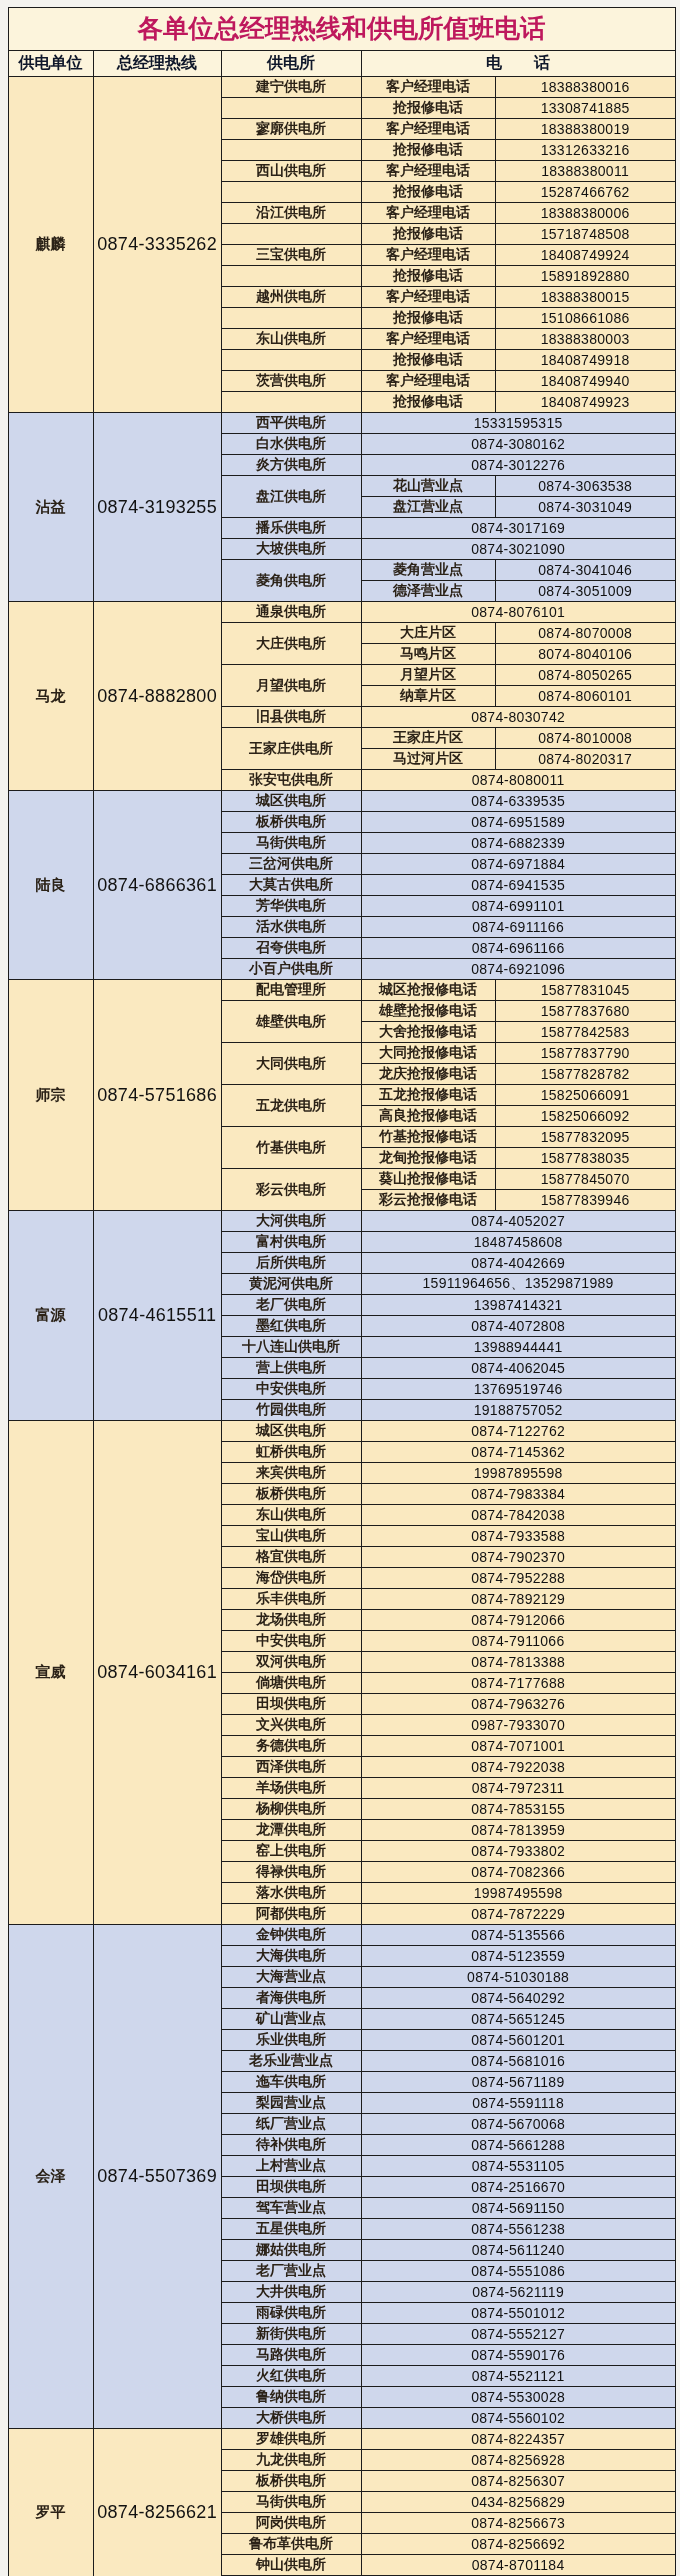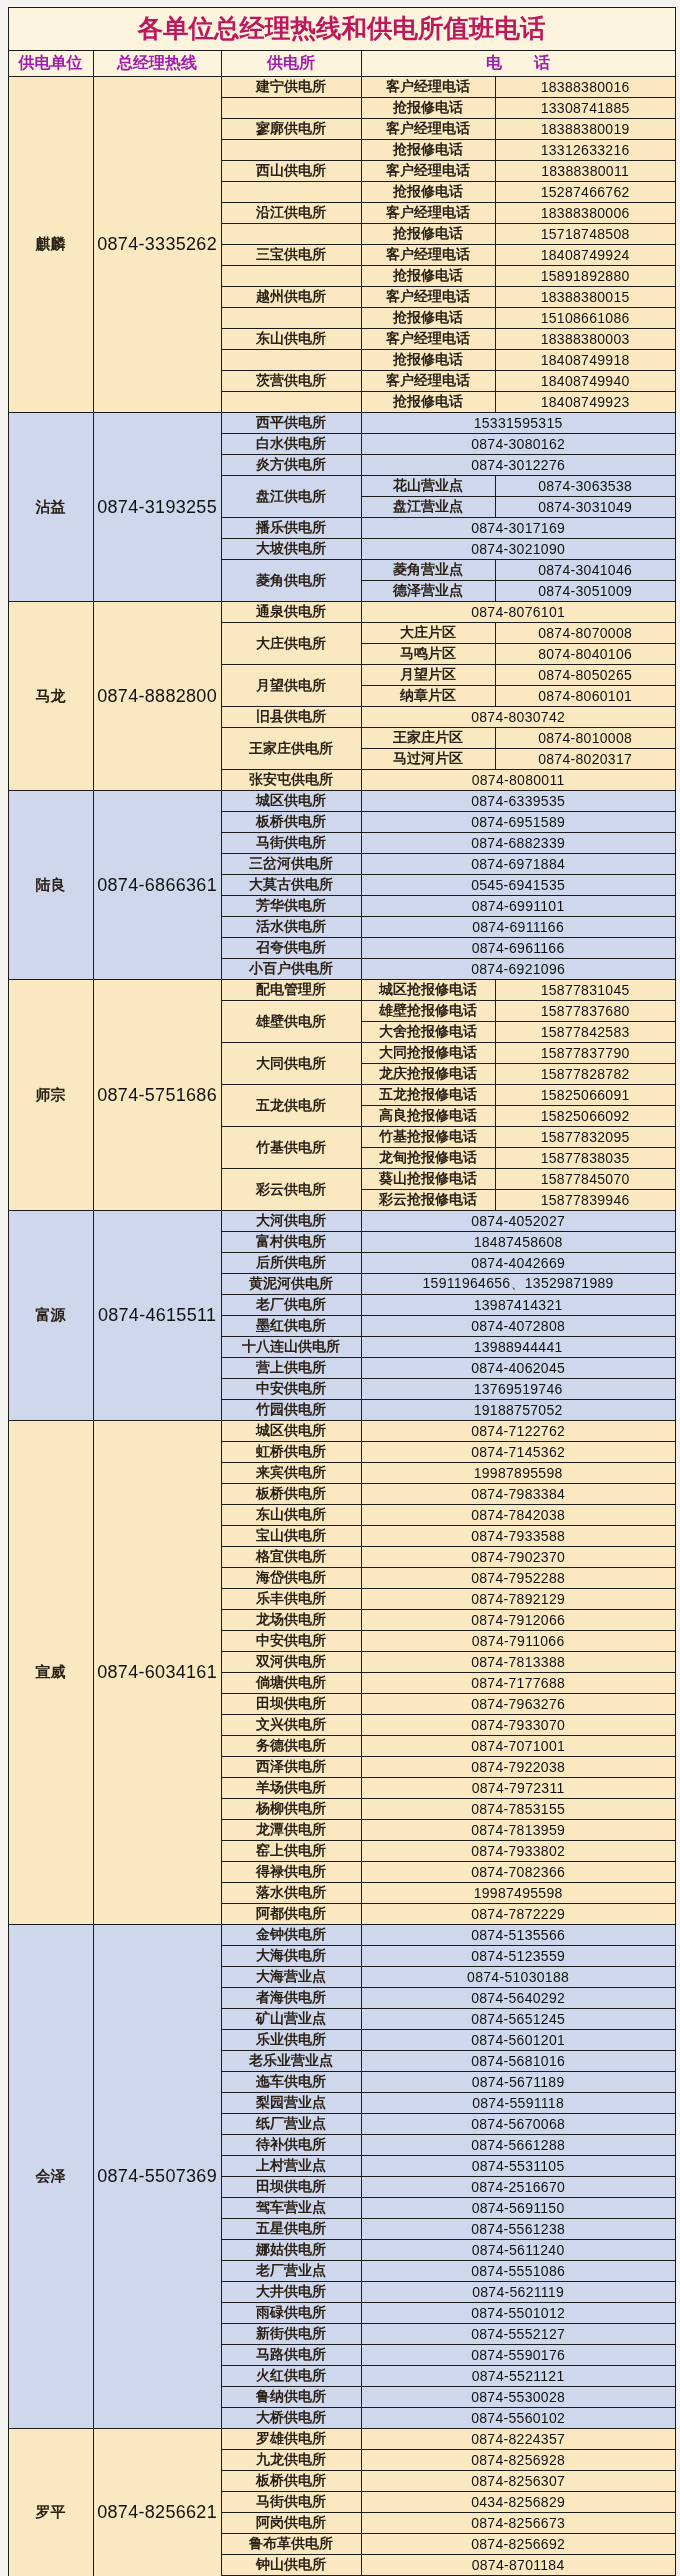--- a/index.html
+++ b/index.html
@@ -32,21 +32,21 @@
     font-size: 25.5px;
     font-weight: bold;
     color: #be185d;
     background: var(--header-bg, #fcf4dc);
     border-bottom-width: 1.9px !important;
   }
   .head-row th {
     height: 25.5px;
     font-size: 16px;
     font-weight: bold;
-    color: #a21caf;
+    color: #0f172a;
     background: var(--header-bg, #fcf4dc);
   }
   .phone-table tr.body-row td { height: 20px; }
   .zh {
     font-size: 14px;
     font-weight: bold;
     color: #2b2217;
   }
   .num {
     font-size: 14px;
@@ -261,21 +261,21 @@
         <tr class="body-row blue">
           <td class="zh">马街供电所</td>
           <td class="num" colspan="2">0874-6882339</td>
         </tr>
         <tr class="body-row blue">
           <td class="zh">三岔河供电所</td>
           <td class="num" colspan="2">0874-6971884</td>
         </tr>
         <tr class="body-row blue">
           <td class="zh">大莫古供电所</td>
-          <td class="num" colspan="2">0545-6941535</td>
+          <td class="num" colspan="2">0874-6941535</td>
         </tr>
         <tr class="body-row blue">
           <td class="zh">芳华供电所</td>
           <td class="num" colspan="2">0874-6991101</td>
         </tr>
         <tr class="body-row blue">
           <td class="zh">活水供电所</td>
           <td class="num" colspan="2">0874-6911166</td>
         </tr>
         <tr class="body-row blue">
@@ -433,21 +433,21 @@
         <tr class="body-row cream">
           <td class="zh">倘塘供电所</td>
           <td class="num" colspan="2">0874-7177688</td>
         </tr>
         <tr class="body-row cream">
           <td class="zh">田坝供电所</td>
           <td class="num" colspan="2">0874-7963276</td>
         </tr>
         <tr class="body-row cream">
           <td class="zh">文兴供电所</td>
-          <td class="num" colspan="2">0874-7933070</td>
+          <td class="num" colspan="2">0987-7933070</td>
         </tr>
         <tr class="body-row cream">
           <td class="zh">务德供电所</td>
           <td class="num" colspan="2">0874-7071001</td>
         </tr>
         <tr class="body-row cream">
           <td class="zh">西泽供电所</td>
           <td class="num" colspan="2">0874-7922038</td>
         </tr>
         <tr class="body-row cream">

